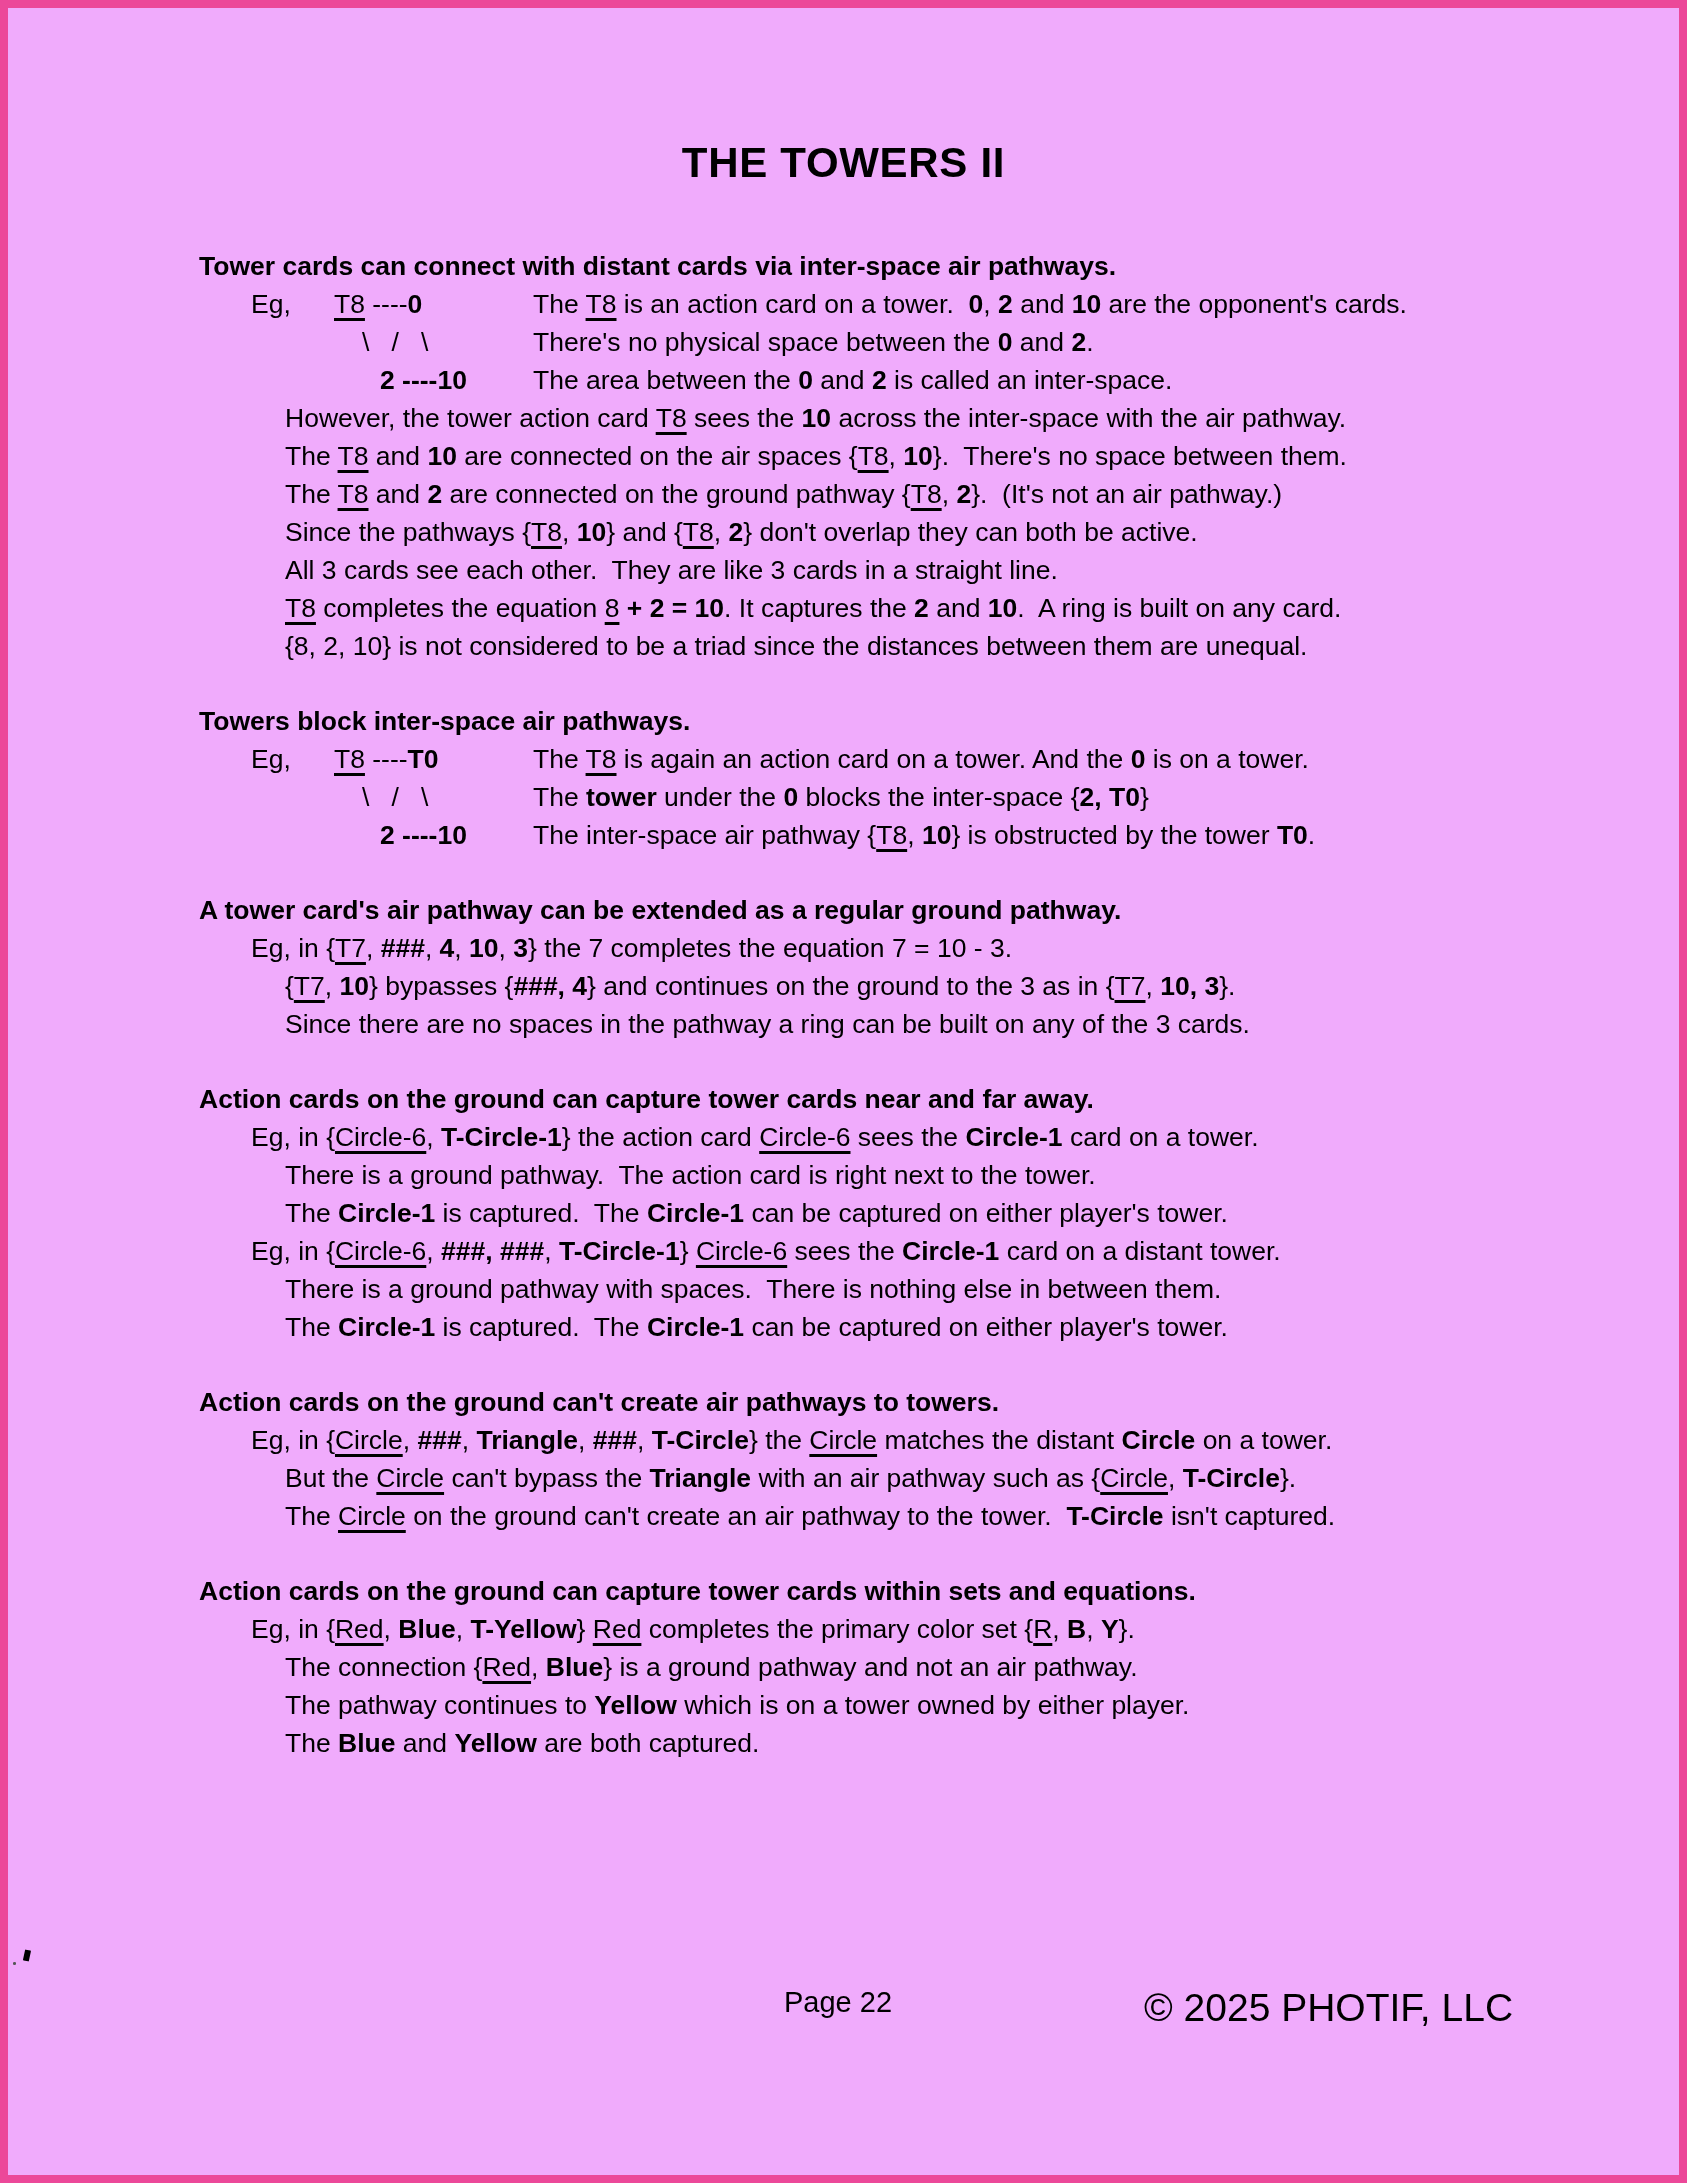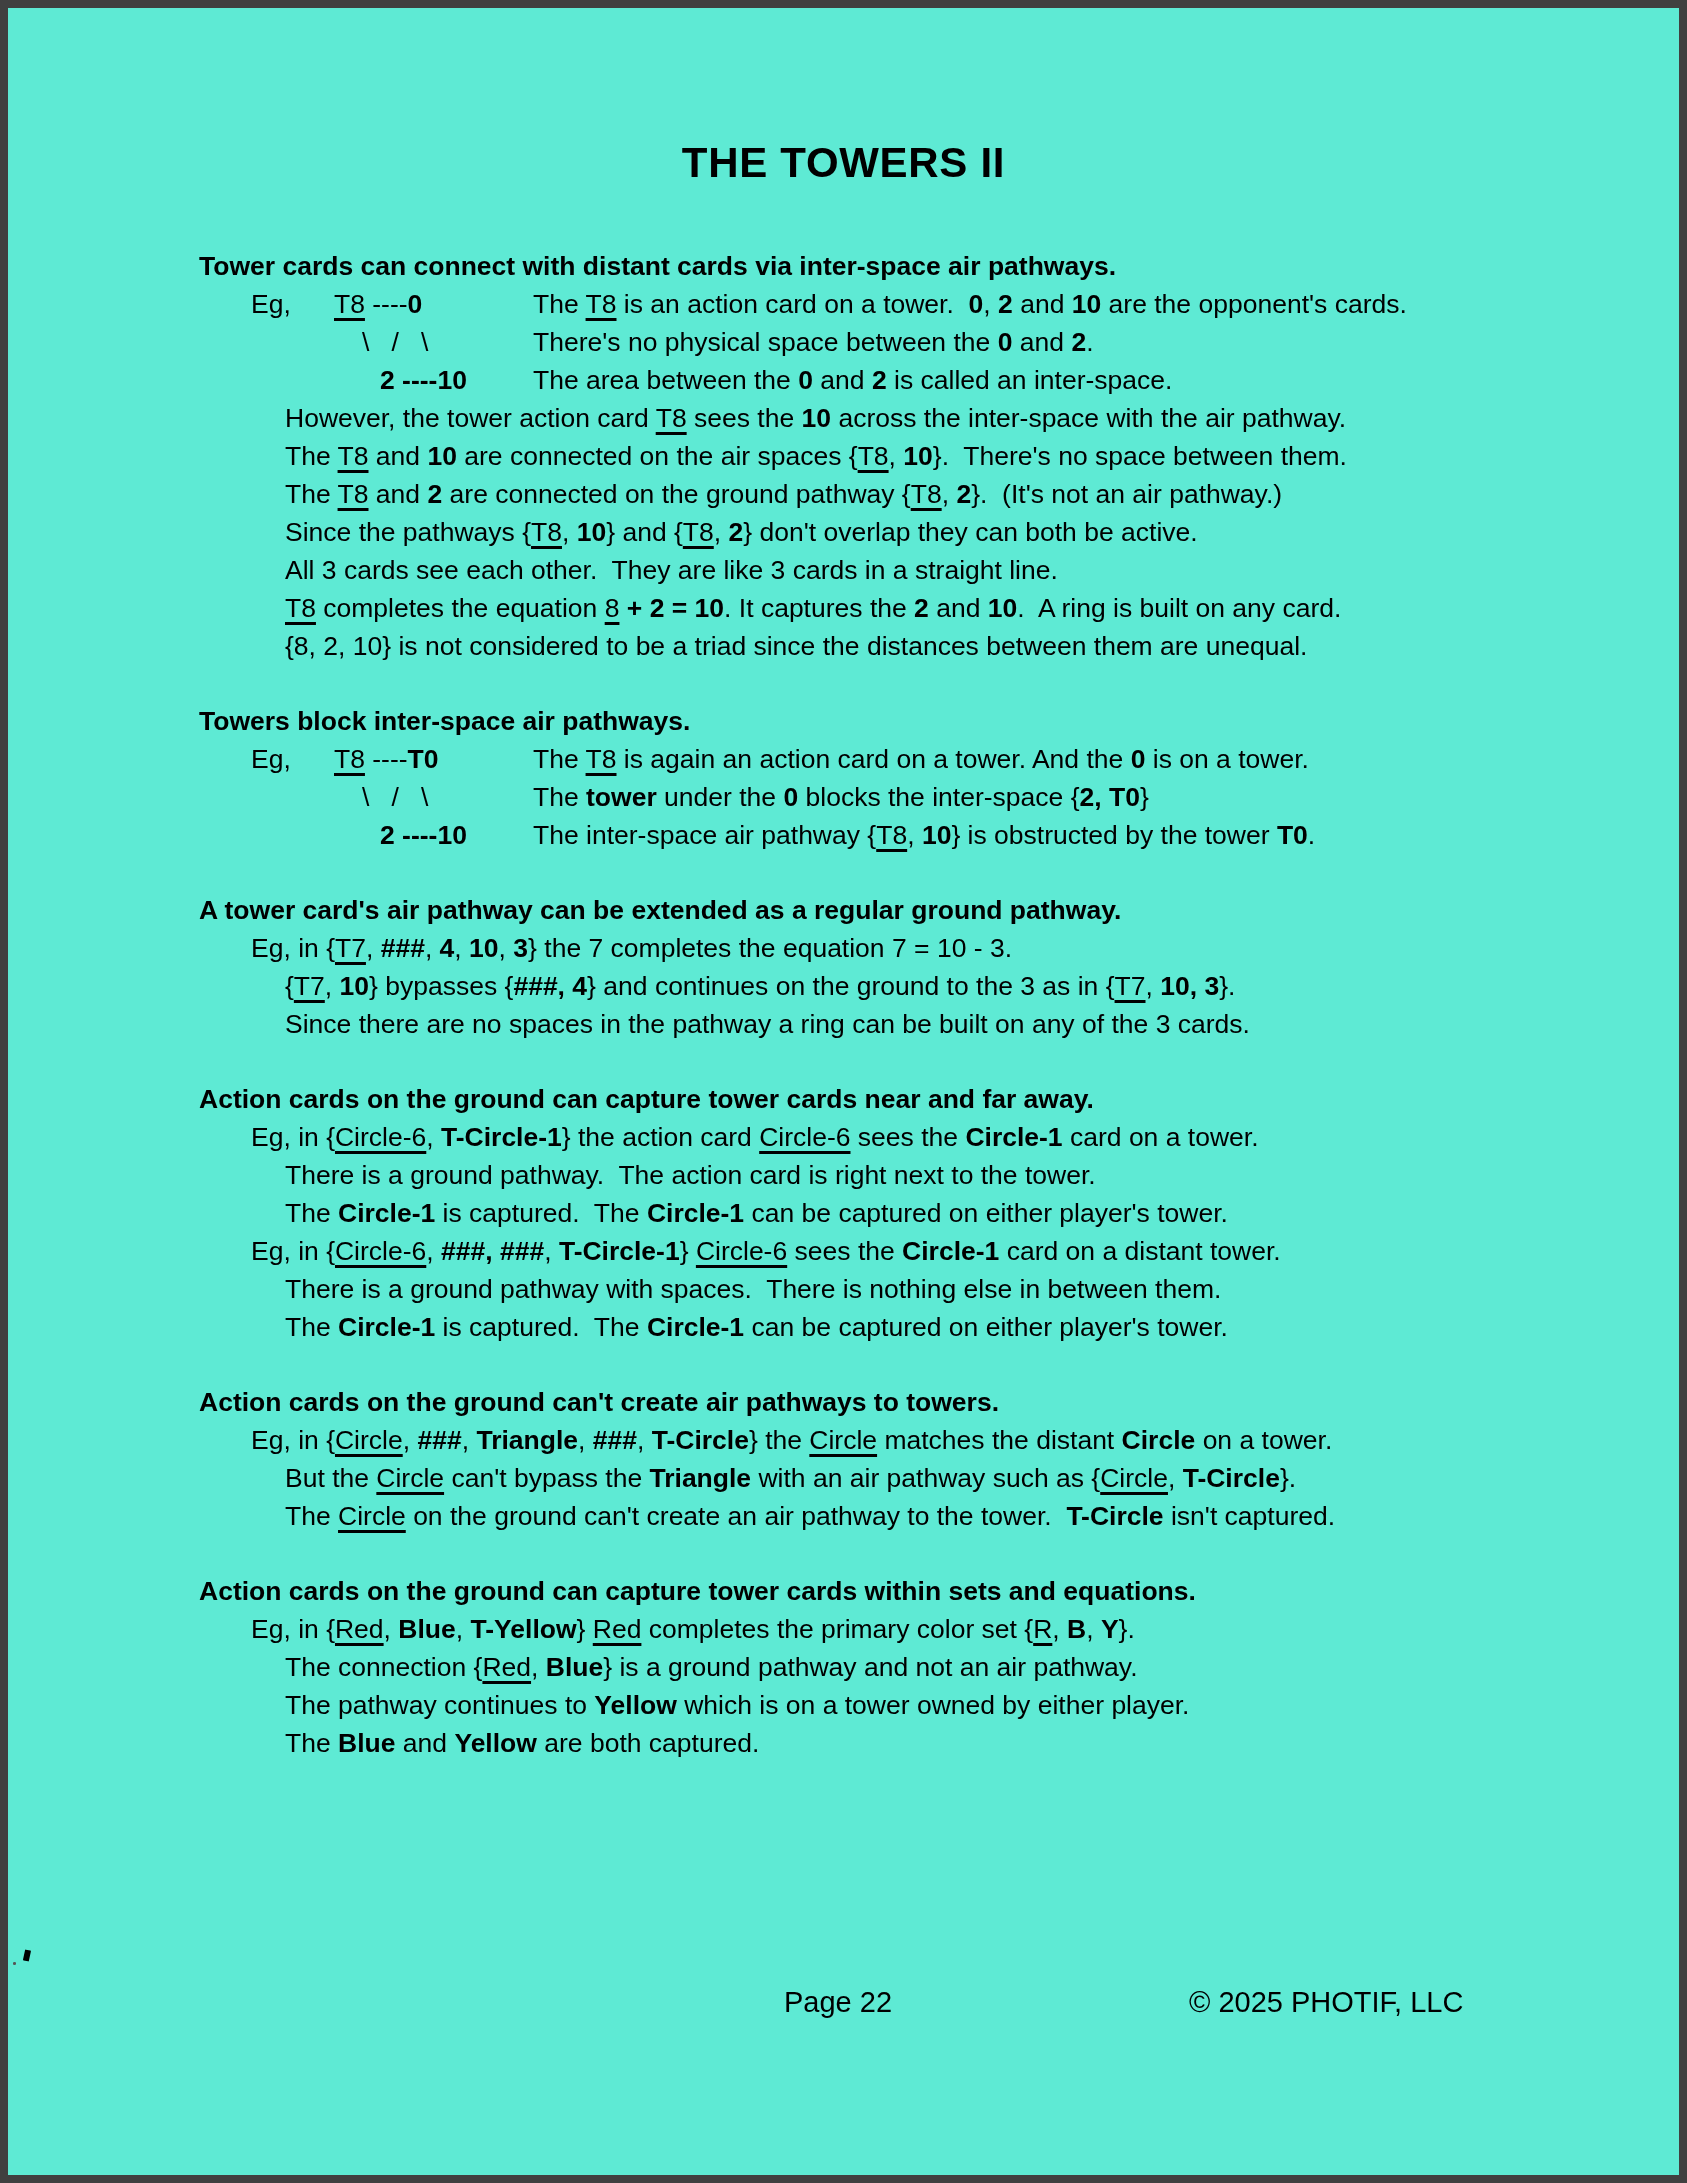--- a/index.html
+++ b/index.html
@@ -4,22 +4,22 @@
 <style>
   html,body{margin:0;padding:0;}
   body{
     width:1687px;height:2183px;
     background:#ffffff;color:#000000;
     font-family:"Liberation Sans","DejaVu Sans",sans-serif;
     position:relative;
   }
   .page{
     position:absolute;inset:0;
-    border:8px solid #404040;
-    background:#5eead4;
+    border:8px solid #ec4899;
+    background:#f0abfc;
     box-sizing:border-box;
     overflow:hidden;
   }
   .title{
     margin-top:130px;
     text-align:center;
     font-size:42px;
     font-weight:bold;
     line-height:49px;
     letter-spacing:0.7px;
@@ -36,21 +36,21 @@
   .heading{ font-weight:bold; }
   .row{ display:flex; }
   .eg{ display:inline-block; margin-left:52px; width:83px; }
   .diagram{ display:inline-block; width:199px; box-sizing:border-box; }
   .desc{ display:inline-block; }
   .egline{ margin-left:52px; }
   .para{ margin-left:86px; }
   .b{ font-weight:bold; }
   .u{ text-decoration:underline; text-decoration-thickness:2.7px; text-underline-offset:5.3px; }
   .footer-page{ position:absolute; left:776px; top:1978px; font-size:29px; }
-  .footer-copy{ position:absolute; left:1181px; top:1978px; font-size:29px; }
+  .footer-copy{ position:absolute; left:1136px; top:1978px; font-size:39px; }
   .stray-a{ position:absolute; left:16px; top:1942px; width:6px; height:10.6px; background:#000; transform:rotate(12deg); border-radius:0.7px; }
   .stray-b{ position:absolute; left:5.3px; top:1954px; width:2.7px; height:2.7px; background:#555; border-radius:50%; }
 </style>
 </head>
 <body>
 
 <div class="page">
   <div class="title">THE TOWERS II</div>
   <div id="document-body">
       <div class="section">

